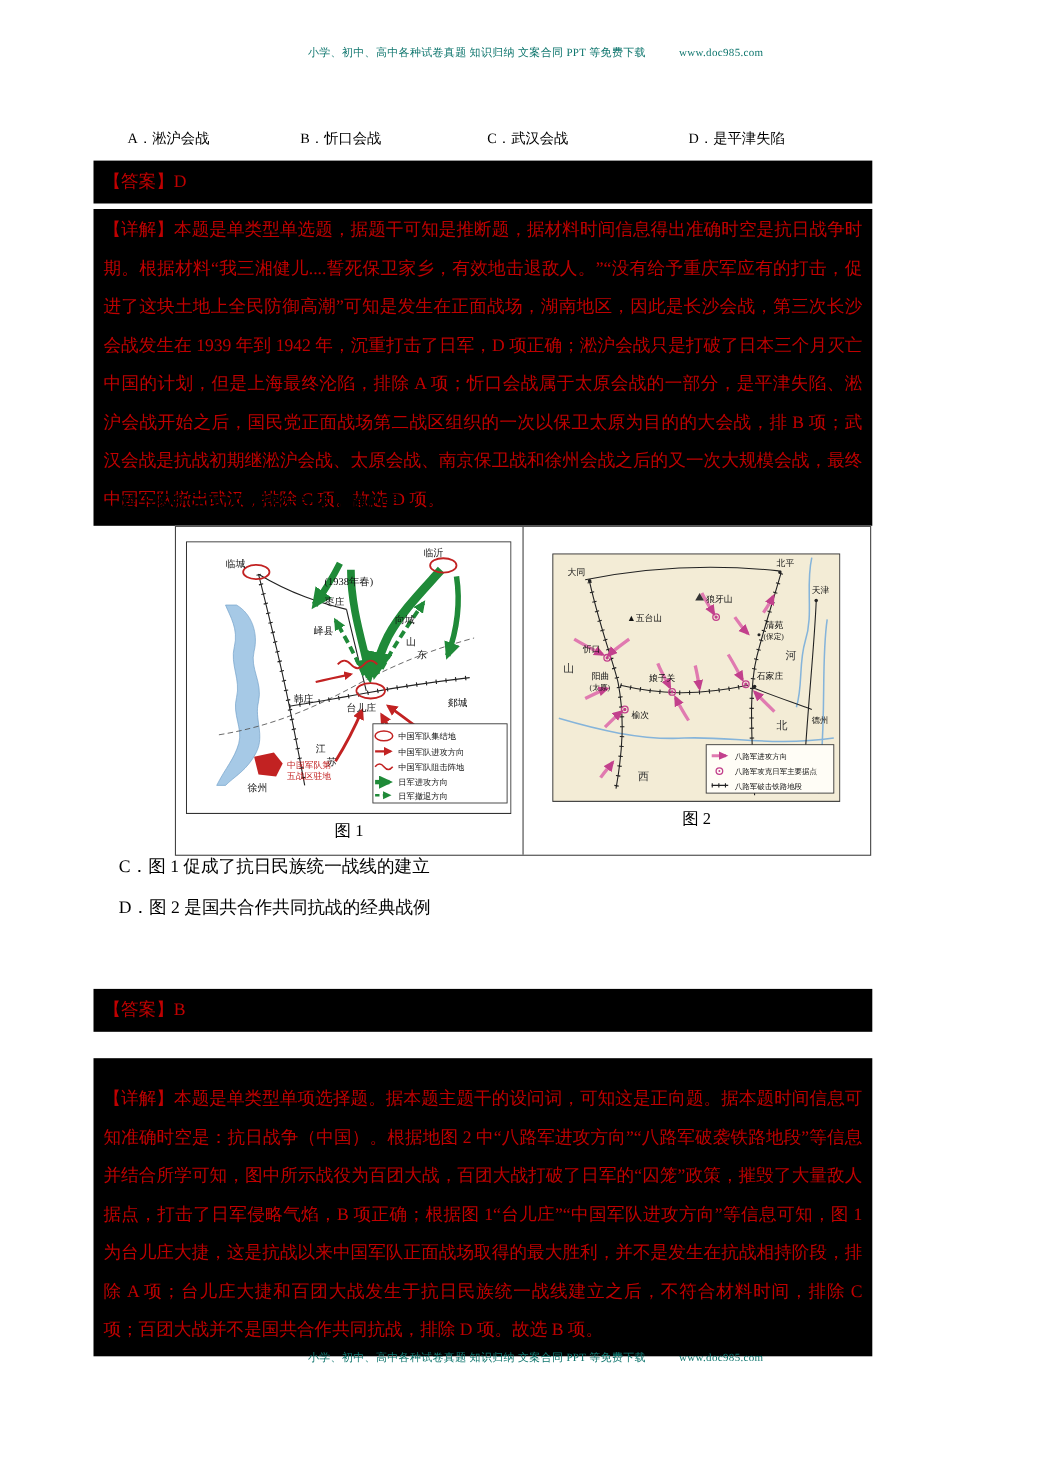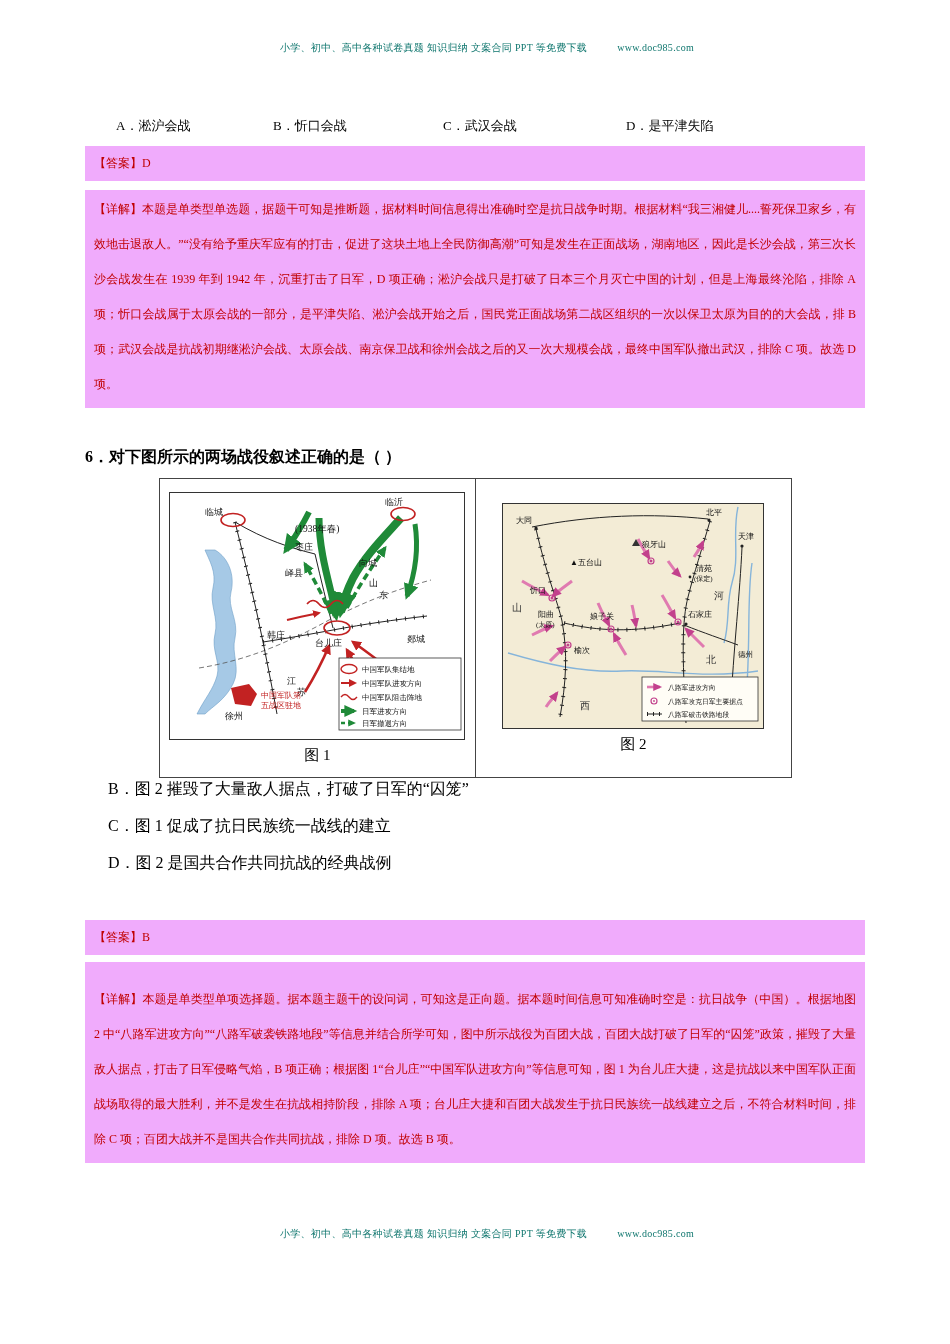--- a/index.html
+++ b/index.html
@@ -18,27 +18,27 @@
   .hdr .u, .ftr .u { margin-left:30px; }
 
   .q5opts {
     position:absolute; top:117px; left:116px; font-size:13px; display:flex;
   }
   .q5opts span:nth-child(1){ width:157px; }
   .q5opts span:nth-child(2){ width:170px; }
   .q5opts span:nth-child(3){ width:183px; }
 
   .blk {
-    position:absolute; left:85px; width:780px;
-    background:#f0abfc; color:#c00000; font-size:12px;
+    position:absolute; left:85px; width:708px;
+    background:#000000; color:#c00000; font-size:16px;
   }
   .ans { padding:9px 9px; }
   #ans5 { top:146px; }
   #exp5 { top:190px; line-height:35px; padding:2px 9px 6px; text-align:justify; }
-  #ans6 { top:920px; }
+  #ans6 { top:899px; }
   #exp6 { top:962px; line-height:35px; padding:20px 9px 6px; text-align:justify; }
 
   .q6prompt { position:absolute; top:447px; left:85px; font-size:16px;font-weight:bold; }
 
   .figbox {
     position:absolute; top:478px; left:159px; width:633px; height:300px;
     border:1px solid #444; display:flex; background:#fff;
   }
   .figcell {
     flex:1 1 50%; display:flex; flex-direction:column;
@@ -248,21 +248,20 @@
         <path d="M145,211 L160,211" stroke="#222" stroke-width="1"></path>
         <path d="M145,211 L160,211" stroke="#222" stroke-width="4" stroke-dasharray="1 5"></path>
         <text x="166" y="214" font-size="6.8" fill="#111">八路军破击铁路地段</text>
       </g>
     </svg>
     <div class="figcap">图 2</div>
   </div>
 </div>
 
 <div class="q6opts">
-  <div>B．图 2 摧毁了大量敌人据点，打破了日军的“囚笼”</div>
   <div>C．图 1 促成了抗日民族统一战线的建立</div>
   <div>D．图 2 是国共合作共同抗战的经典战例</div>
 </div>
 
 <div id="ans6" class="blk ans">【答案】B</div>
 <div id="exp6" class="blk">【详解】本题是单类型单项选择题。据本题主题干的设问词，可知这是正向题。据本题时间信息可知准确时空是：抗日战争（中国）。根据地图 2 中“八路军进攻方向”“八路军破袭铁路地段”等信息并结合所学可知，图中所示战役为百团大战，百团大战打破了日军的“囚笼”政策，摧毁了大量敌人据点，打击了日军侵略气焰，B 项正确；根据图 1“台儿庄”“中国军队进攻方向”等信息可知，图 1 为台儿庄大捷，这是抗战以来中国军队正面战场取得的最大胜利，并不是发生在抗战相持阶段，排除 A 项；台儿庄大捷和百团大战发生于抗日民族统一战线建立之后，不符合材料时间，排除 C 项；百团大战并不是国共合作共同抗战，排除 D 项。故选 B 项。</div>
 
 <div class="ftr">
   <span>小学、初中、高中各种试卷真题 知识归纳 文案合同 PPT 等免费下载</span><span class="u">www.doc985.com</span>
 </div>

